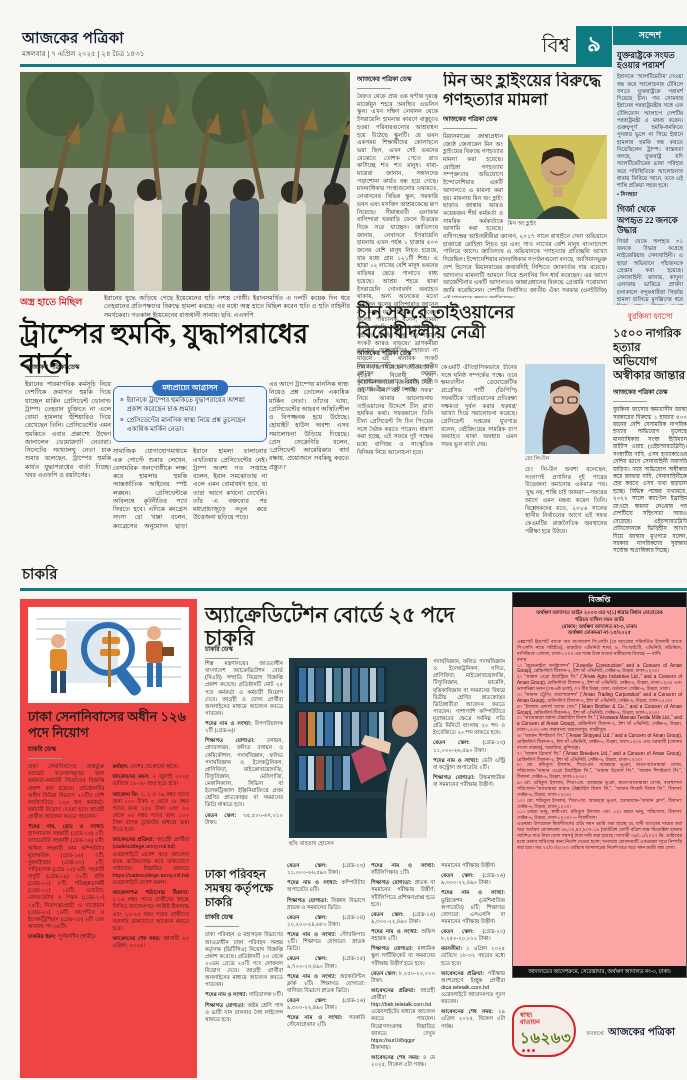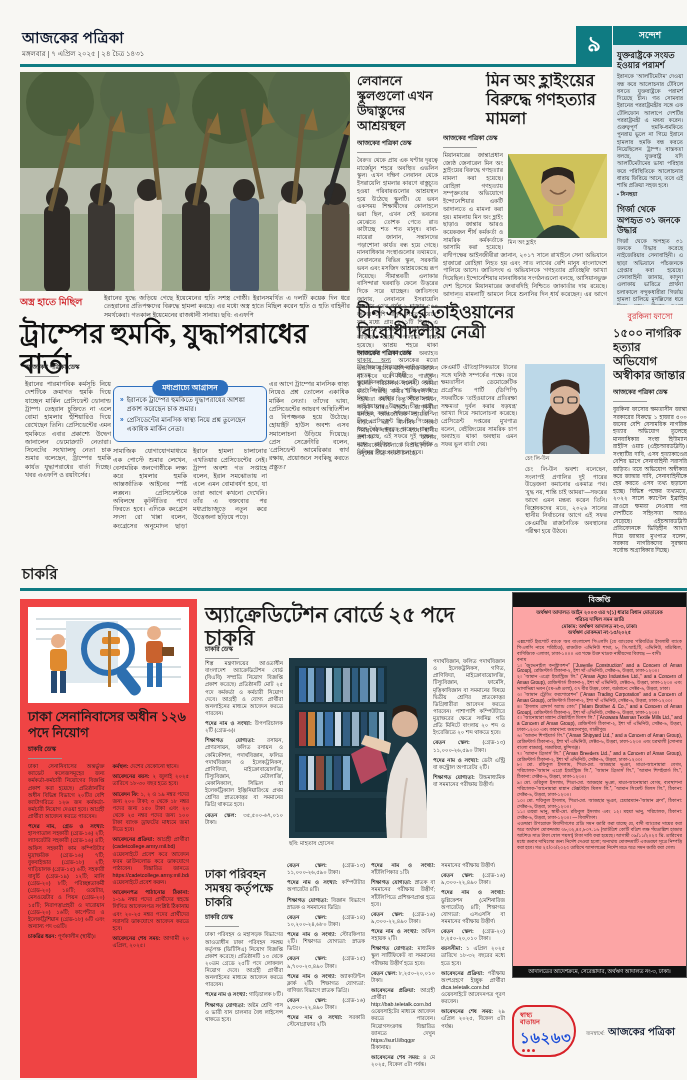--- a/index.html
+++ b/index.html
@@ -51,21 +51,21 @@
     font-size:7.5px; font-weight:bold; padding:2px 10px; border-radius:8px; white-space:nowrap; }
   .infobox li { list-style:none; font-size:6.6px; line-height:1.3; margin-bottom:3px; display:flex; gap:3px; }
   .infobox li::before { content:"»"; color:#2e6fbd; font-weight:bold; }
   .mini-cols { margin-top:5px; columns:2; column-gap:6px; height:100px; overflow:hidden; }
 
   
   .lebanon { left:357px; top:74px; width:81px; height:486px; overflow:hidden; }
   .lebanon h2 { font-size:12.5px; line-height:1.2; margin-bottom:4px; }
   .lebanon .bodytext { font-size:5.8px; }
   .minaung { left:443px; top:72px; width:164px; height:226px; overflow:hidden; }
-  .minaung h2 { font-size:16.5px; line-height:1.15; margin-bottom:4px;margin-left:43px; }
+  .minaung h2 { font-size:16.5px; line-height:1.15; margin-bottom:4px; }
   .minaung-photo { float:right; width:99px; margin:2px 0 2px 5px; }
   .minaung-photo .ph { width:99px; height:84px; }
   .photo-caption { font-size:5.5px; color:#333; margin-top:1px; }
   .minaung .bodytext { font-size:5.8px; }
   .taiwan-headline { left:357px; top:302px; width:172px; font-size:17.5px; font-weight:bold; line-height:1.15; }
   .taiwan-byline { left:357px; top:348px; }
   .taiwan-cols { left:357px; top:364px; width:250px; height:196px; display:flex; gap:8px; overflow:hidden; }
   .taiwan-cols .tcol { width:76px; flex:none; font-size:5.8px; }
   .taiwan-cols .tcolC { width:82px; flex:none; }
   .taiwan-photo { width:80px; height:90px; }
@@ -98,45 +98,46 @@
   .notice-head { background:#111; color:#fff; text-align:center; font-size:7.5px; font-weight:bold; padding:1px 0; }
   .notice-sub { text-align:center; font-size:5px; font-weight:bold; line-height:1.35; padding:2px 4px; white-space:pre-line; }
   .notice-body { flex:1; font-size:4.6px; line-height:1.28; text-align:justify; padding:1px 4px; white-space:pre-line; overflow:hidden; }
   .notice-foot { background:#111; color:#fff; text-align:center; font-size:5.4px; padding:1.5px 0; }
 
   
   .health { left:512px; top:992px; width:175px; height:78px; display:flex; align-items:center; gap:10px; }
   .health-pill { width:64px; height:52px; border:2px solid #d8232a; border-radius:14px 26px 26px 14px;
     background:#f4ece6; position:relative; padding:4px 6px; flex:none; }
   .health-pill .hp-name { font-size:6.5px; font-weight:bold; color:#d8232a; line-height:1.15; white-space:pre-line; }
-  .health-pill .hp-num { font-size:15px; font-weight:bold; color:#1d4ed8; letter-spacing:.5px; }
+  .health-pill .hp-num { font-size:15px; font-weight:bold; color:#4d7c0f; letter-spacing:.5px; }
   .hp-dots { position:absolute; left:8px; bottom:3px; display:flex; gap:2px; }
   .hp-dots i { width:3px; height:3px; background:#d8232a; border-radius:50%; }
   .health-main { font-size:13.5px; font-weight:bold; color:#222; }
   .health-sub { font-size:5px; color:#444; margin-top:3px; }
   .health-brand { font-size:10px; font-weight:bold; color:#101a30; display:inline; margin-left:2px; }
 
   .ph svg { display:block; }
 </style>
 </head>
 <body>
 
 <div class="page">
 
   <div class="abs masthead">আজকের পত্রিকা</div>
   <div class="abs dateline">মঙ্গলবার | ৭ এপ্রিল ২০২৫ | ২৪ চৈত্র ১৪৩১</div>
+  <div class="abs section-label serif">বিশ্ব</div>
   <div class="abs pagenum-box serif">৯</div>
   <div class="abs header-rule"></div>
 
   <div class="abs sondesh-bar">সন্দেশ</div>
   <div class="abs sondesh-box">
     <h3 class="serif">যুক্তরাষ্ট্রকে সংযত হওয়ার পরামর্শ</h3>
     <p>ইরানকে ‘আলটিমেটাম’ দেওয়া বন্ধ করে আলোচনার টেবিলে বসতে যুক্তরাষ্ট্রকে পরামর্শ দিয়েছে চীন। গত সোমবার ইরানের পররাষ্ট্রমন্ত্রীর সঙ্গে এক টেলিফোন আলাপে দেশটির পররাষ্ট্রমন্ত্রী এ মন্তব্য করেন। গুরুত্বপূর্ণ হুমকি-ধমকিতে পুনরায় ভুলে না গিয়ে ইরানে হামলার হুমকি বন্ধ করতে নিয়েছিলেন ট্রাম্প। বাস্তবতা বলছে, যুক্তরাষ্ট্র যদি আলটিমেটামের ভাষা পরিহার করে পরিস্থিতিকে আলোচনার ধারায় ফিরিয়ে আনে, তবে এই শান্তি প্রক্রিয়া সহজ হবে।</p>
     <div class="src">• সিনহুয়া</div>
-    <h3 class="serif">গির্জা থেকে অপহৃত ৩১ জনকে উদ্ধার</h3>
+    <h3 class="serif">গির্জা থেকে অপহৃত 22 জনকে উদ্ধার</h3>
     <p>গির্জা থেকে অপহৃত ৩১ জনকে উদ্ধার করেছে নাইজেরিয়ার সেনাবাহিনী। এ ছাড়া অভিযানে পাঁচজনকে গ্রেপ্তার করা হয়েছে। সেনাবাহিনী জানায়, কাদুনা এলাকায় ভারিত্রে প্রার্থনা চলাকালে বন্দুকধারীরা গির্জায় হামলা চালিয়ে মুসল্লিদের ধরে নিয়ে যায়। উদ্ধার হওয়া ব্যক্তিরা সবাই সুস্থ আছেন। এর আগে মুক্তিপণের জন্য অপহরণের ঘটনায় এলাকাজুড়ে আতঙ্ক ছড়িয়ে পড়েছিল।</p>
 
   </div>
   <div class="abs burkina">
     <div class="kicker">বুরকিনা ফাসো</div>
     <h2 class="serif">১৫০০ নাগরিক হত্যার অভিযোগ অস্বীকার জান্তার</h2>
     <div class="byline">আজকের পত্রিকা ডেস্ক</div>
     <div class="byline-rule"></div>
     <p>বুরকিনা ফাসোর ক্ষমতাসীন জান্তা সরকারের বিরুদ্ধে ১ হাজার ৫০০ জনের বেশি বেসামরিক নাগরিক হত্যার অভিযোগ তুলেছে মানবাধিকার সংস্থা হিউম্যান রাইটস ওয়াচ (এইচআরডব্লিউ)। সংস্থাটির দাবি, এসব হত্যাকাণ্ডের বেশির ভাগে সেনাবাহিনী সরাসরি জড়িত। তবে অভিযোগ অস্বীকার করে জান্তার দাবি, সেনাবাহিনীকে হেয় করতে এসব তথ্য ছড়ানো হচ্ছে। বিভিন্ন পক্ষের তথ্যমতে, ২০২২ সালে ক্যাপ্টেন ইব্রাহিম ত্রাওরে ক্ষমতা নেওয়ার পর দেশটিতে সহিংসতা আরও বেড়েছে। এইচআরডব্লিউ প্রতিবেদনকে ভিত্তিহীন আখ্যা দিয়ে জান্তার মুখপাত্র বলেন, সরকার নাগরিকদের সুরক্ষায় সর্বোচ্চ অগ্রাধিকার দিচ্ছে।</p>
   </div>
@@ -215,21 +216,20 @@
         <li>ইরানকে ট্রাম্পের হুমকিতে যুদ্ধাপরাধের আশঙ্কা প্রকাশ করেছেন চাক শুমার।</li>
             <li>প্রেসিডেন্টের মানসিক স্বাস্থ্য নিয়ে প্রশ্ন তুলেছেন একাধিক মার্কিন নেতা।</li>
           </ul>
       </div>
       <div class="mini-cols bodytext">সামাজিক যোগাযোগমাধ্যমে এক পোস্টে শুমার লেখেন, বেসামরিক জনগোষ্ঠীকে লক্ষ্য করে হামলার হুমকি আন্তর্জাতিক আইনের স্পষ্ট লঙ্ঘন। প্রেসিডেন্টকে অবিলম্বে কূটনীতির পথে ফিরতে হবে। এদিকে কংগ্রেস সদস্য রো খান্না বলেন, কংগ্রেসের অনুমোদন ছাড়া ইরানে হামলা চালানোর এখতিয়ার প্রেসিডেন্টের নেই। ট্রাম্প অবশ্য গত সপ্তাহে বলেন, ইরান সমঝোতায় না এলে এমন বোমাবর্ষণ হবে, যা তারা আগে কখনো দেখেনি। তাঁর এ বক্তব্যের পর মধ্যপ্রাচ্যজুড়ে নতুন করে উত্তেজনা ছড়িয়ে পড়ে।</div>
     </div>
     <div class="colC bodytext">এর আগে ট্রাম্পের মানসিক স্বাস্থ্য নিয়েও প্রশ্ন তোলেন একাধিক মার্কিন নেতা। তাঁদের ভাষ্য, প্রেসিডেন্টের আচরণ অস্থিতিশীল ও বিপজ্জনক হয়ে উঠেছে। হোয়াইট হাউস অবশ্য এসব সমালোচনা উড়িয়ে দিয়েছে। প্রেস সেক্রেটারি বলেন, ‘প্রেসিডেন্ট আমেরিকার স্বার্থ রক্ষায়, প্রয়োজনে সবকিছু করতে প্রস্তুত।’</div>
   </div>
 
   <div class="abs lebanon">
-    <h2 class="serif">লেবাননে স্কুলগুলো এখন উদ্বাস্তুদের আশ্রয়স্থল</h2>
     <div class="byline">আজকের পত্রিকা ডেস্ক</div>
     <div class="byline-rule"></div>
     <div class="bodytext">বৈরুত থেকে প্রায় এক ঘণ্টার দূরত্বে মার্জেয়ুন শহরে অবস্থিত এভলিন স্কুল। এখন দক্ষিণ লেবানন থেকে ইসরায়েলি হামলার কারণে বাস্তুচ্যুত হওয়া পরিবারগুলোর আশ্রয়স্থল হয়ে উঠেছে স্কুলটি। যে ভবন একসময় শিক্ষার্থীদের কোলাহলে ভরা ছিল, এখন সেই ভবনের মেঝেতে তোশক পেতে রাত কাটাচ্ছে শত শত মানুষ। বাবা-মায়েরা জানান, সন্তানদের পড়াশোনা কার্যত বন্ধ হয়ে গেছে। মানবাধিকার সংস্থাগুলোর তথ্যমতে, লেবাননের বিভিন্ন স্কুল, সরকারি ভবন এবং মসজিদ আশ্রয়কেন্দ্রে রূপ নিয়েছে। সীমান্তবর্তী এলাকার বাসিন্দারা ঘরবাড়ি ফেলে উত্তরের দিকে সরে যাচ্ছেন। জাতিসংঘ জানায়, লেবাননে ইসরায়েলি হামলায় এখন পর্যন্ত ১ হাজার ৫০০ জনের বেশি মানুষ নিহত হয়েছে, যার মধ্যে প্রায় ১২১টি শিশু। এ ছাড়া ১২ লাখের বেশি মানুষ ভবনের বাড়িঘর ছেড়ে পালাতে বাধ্য হয়েছে। আশ্রয় শহরে থাকা ইসরায়েলি গোলাবর্ষণ অব্যাহত থাকায়, অন্য অনেকের মতো এভলিন স্কুলের বাসিন্দারাও জানেন না কবে ঘরে ফিরতে পারবেন। স্কুলের পরিচালক বলেন, ‘আমরা যতটা পারছি, খাবার ও কম্বল দিয়ে সহায়তা করছি। কিন্তু শীত সামনে, সংকট আরও বাড়বে।’ ত্রাণকর্মীরা বলছেন, আন্তর্জাতিক সহায়তা না বাড়লে এই মানবিক সংকট নিয়ন্ত্রণের বাইরে চলে যাবে। স্থানীয় প্রশাসন জানায়, আশ্রয়কেন্দ্রগুলোতে বিশুদ্ধ পানি ও ওষুধের তীব্র সংকট চলছে।</div>
   </div>
 
   <div class="abs minaung">
     <h2 class="serif">মিন অং হ্লাইংয়ের বিরুদ্ধে গণহত্যার মামলা</h2>
     <div class="byline">আজকের পত্রিকা ডেস্ক</div>
     <div class="byline-rule"></div>
     <div class="minaung-photo">

